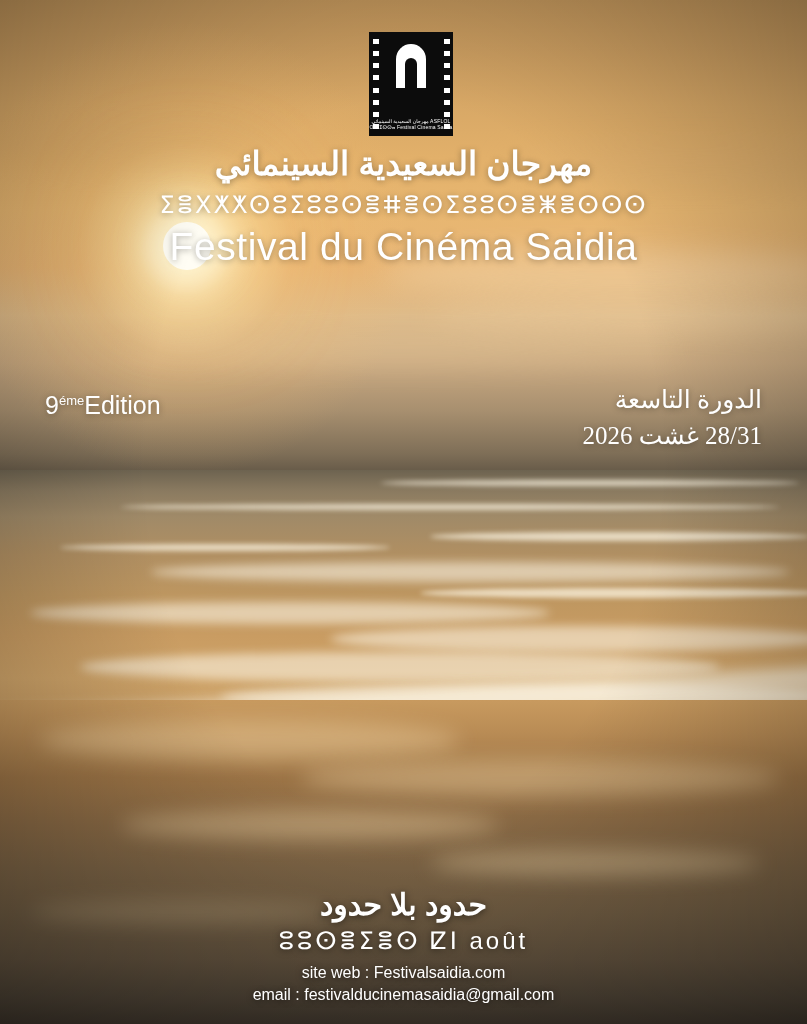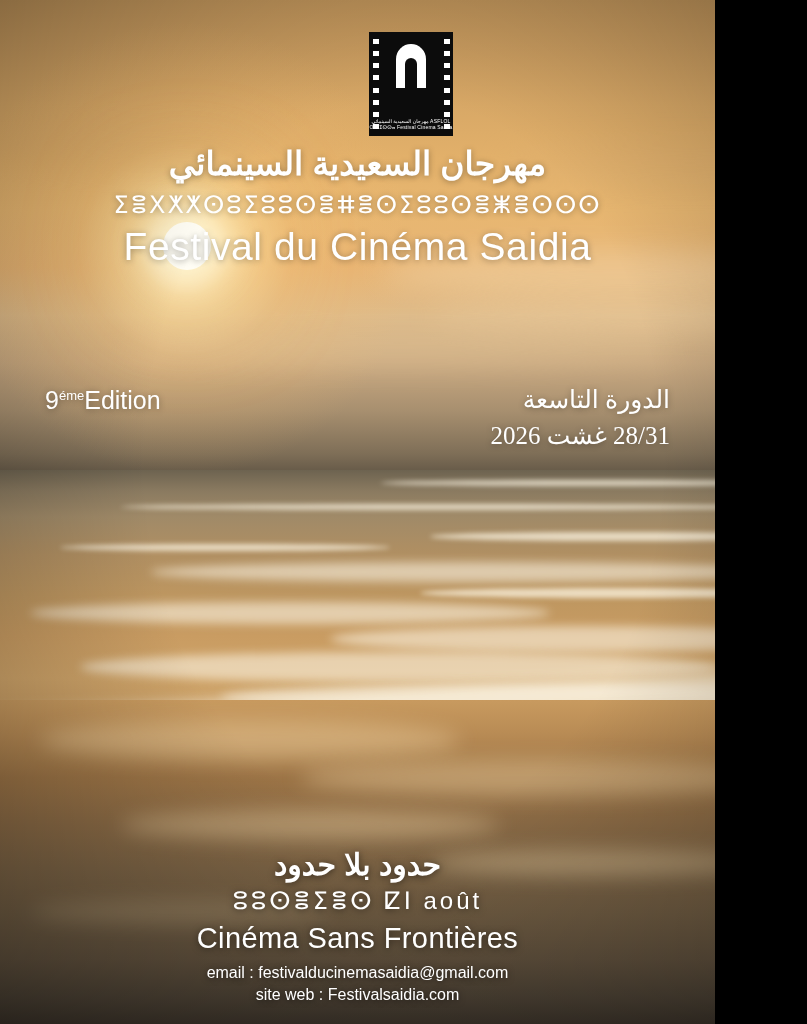--- a/index.html
+++ b/index.html
@@ -5,21 +5,21 @@
   html, body {
     margin: 0;
     padding: 0;
     background: #000;
   }
   body {
     font-family: "Liberation Sans", sans-serif;
   }
   .poster {
     position: relative;
-    width: 715px;
+    width: 807px;
     height: 1024px;
     overflow: hidden;
     background: #4d7c0f;
   }
 
   
   .sky {
     position: absolute;
     left: 0; top: 0;
     width: 807px;
@@ -205,21 +205,21 @@
     line-height: 40px;
     margin-top: 4px;
   }
 
   
   .edition-fr {
     position: absolute;
     left: 45px; top: 382px;
     color: #ffffff;
     font-size: 25px;
-    line-height: 28px;
+    line-height: 38px;
     text-shadow: 0 1px 6px rgba(0,0,0,0.35);
   }
   .edition-fr sup {
     font-size: 13px;
     vertical-align: super;
   }
   .edition-ar {
     position: absolute;
     right: 45px; top: 382px;
     color: #ffffff;
@@ -346,21 +346,20 @@
   </div>
 
   <div class="edition-ar">
     <div>الدورة التاسعة</div>
     <div>28/31 غشت 2026</div>
   </div>
 
   <div class="slogan">
     <div class="ar">حدود بلا حدود</div>
     <div class="tif">ⵓⵓⵙⴻⵉⴻⵙ ⵇⵏ août</div>
-    <div class="fr">Cinéma Sans Frontières</div>
   </div>
 
   <div class="contact">
+    <div>site web : Festivalsaidia.com</div>
     <div>email : festivalducinemasaidia@gmail.com</div>
-    <div>site web : Festivalsaidia.com</div>
   </div>
 
 </div>
 
 </body></html>

